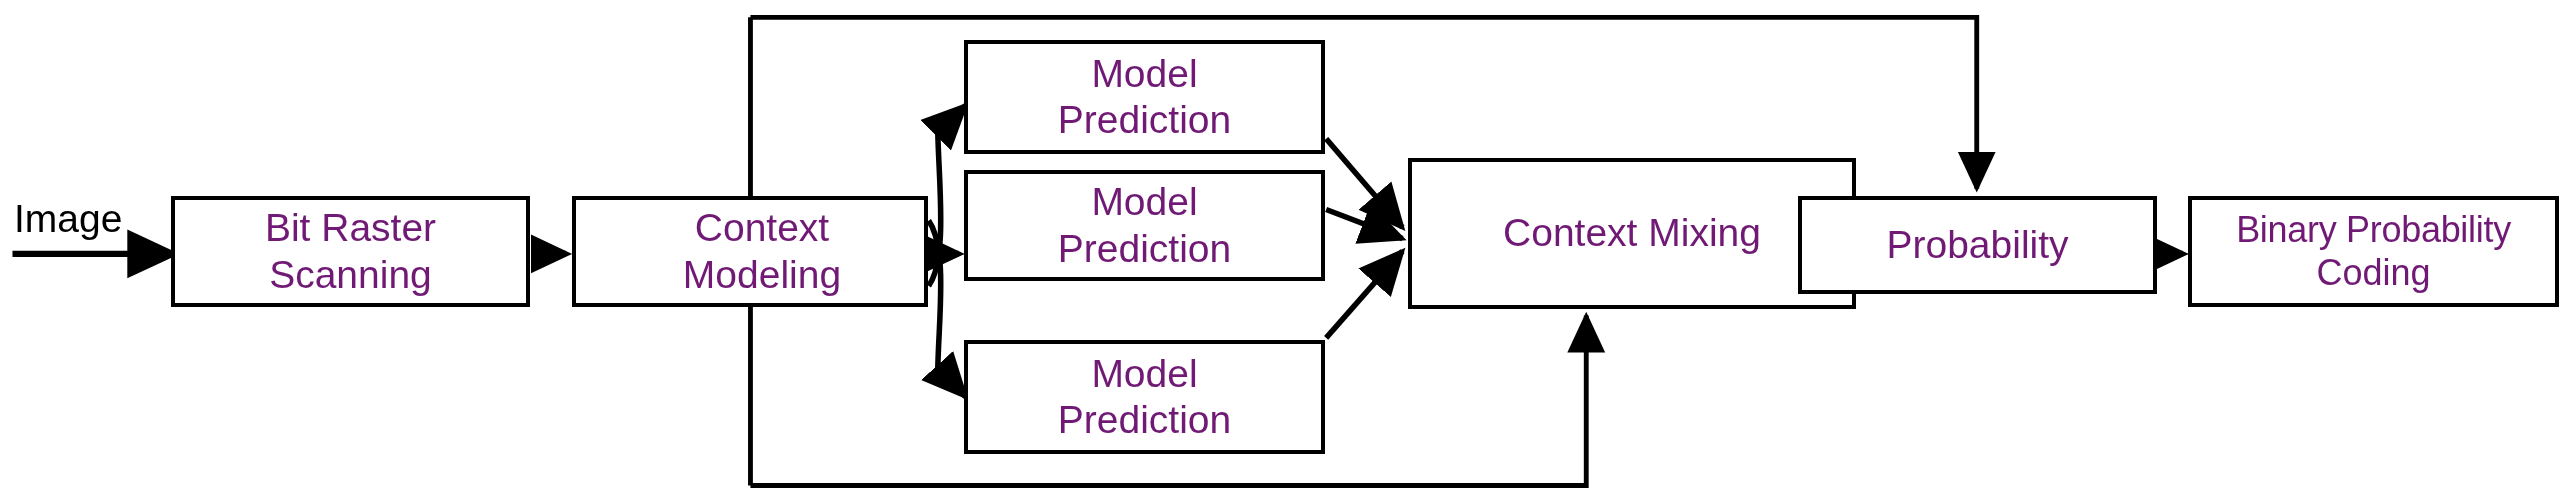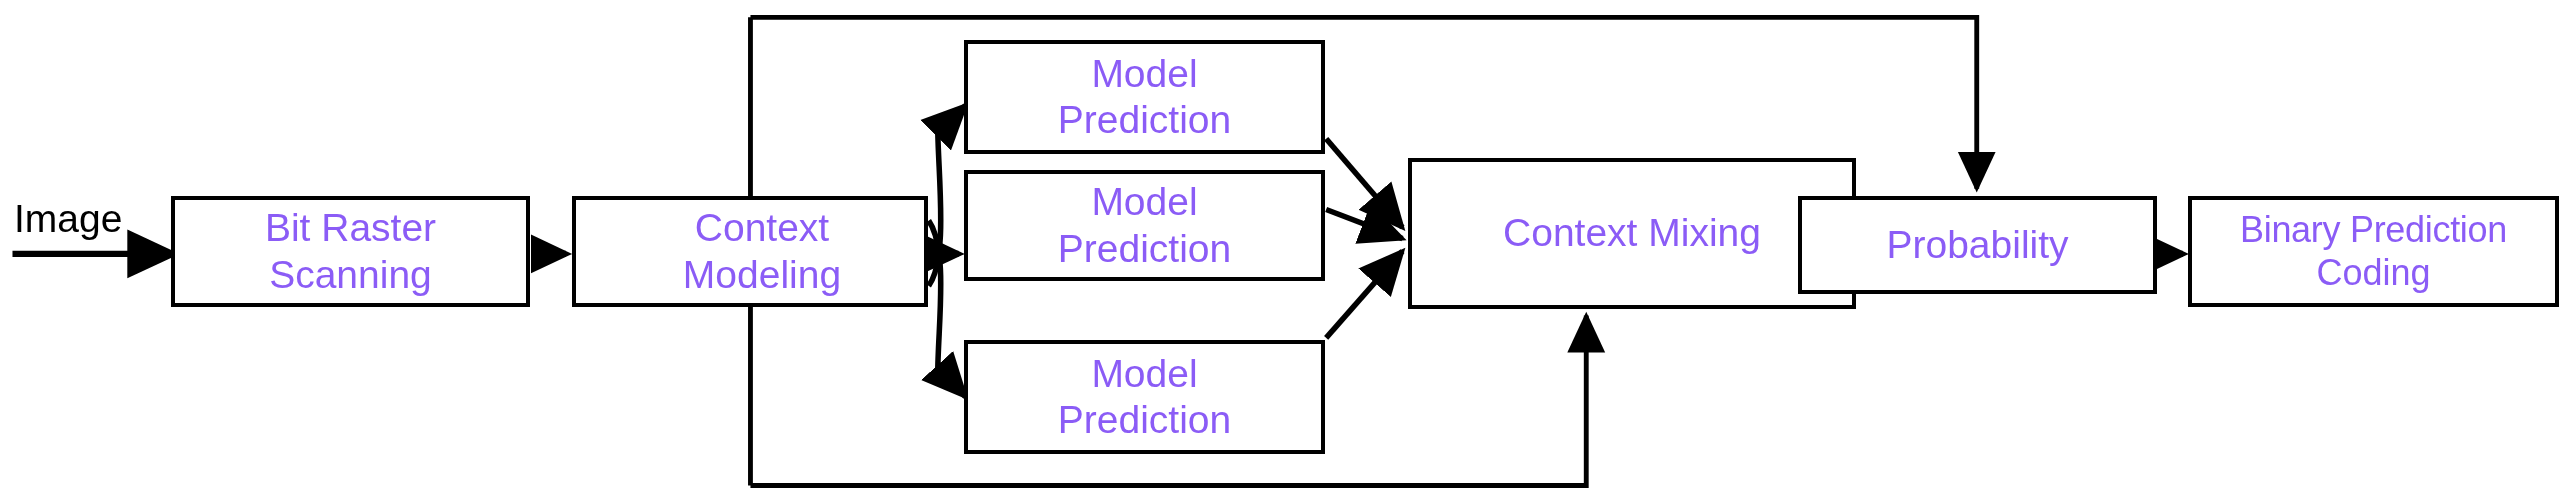--- a/index.html
+++ b/index.html
@@ -13,21 +13,21 @@
   #wires{position:absolute;left:0;top:0;width:2576px;height:505px;}
   .node{
     position:absolute;
     box-sizing:border-box;
     background:#ffffff;
     border:4.9px solid #000000;
     display:flex;
     flex-direction:column;
     align-items:center;
     justify-content:center;
-    color:#8b5cf6;
+    color:#701a75;
     line-height:1.18;
     text-align:left;
     z-index:5;
   }
   .node .ln{display:block;white-space:nowrap;}
   .n-brs{left:171px;top:196px;width:359px;height:111px;font-size:39px;}
   .n-cm {left:572px;top:196px;width:356px;height:111px;font-size:39px;padding-left:24px;}
   .n-mp1{left:964px;top:40px; width:361px;height:114px;font-size:39px;}
   .n-mp2{left:964px;top:170px;width:361px;height:111px;font-size:39px;}
   .n-mp3{left:964px;top:340px;width:361px;height:114px;font-size:39px;}
@@ -143,18 +143,18 @@
 
   <div class="node n-mix">
     <span class="ln">Context Mixing</span>
   </div>
 
   <div class="node n-pr">
     <span class="ln">Probability</span>
   </div>
 
   <div class="node n-bac">
-    <span class="ln">Binary Prediction</span>
+    <span class="ln">Binary Probability</span>
     <span class="ln">Coding</span>
   </div>
 
 </div>
 
 
 </body></html>

